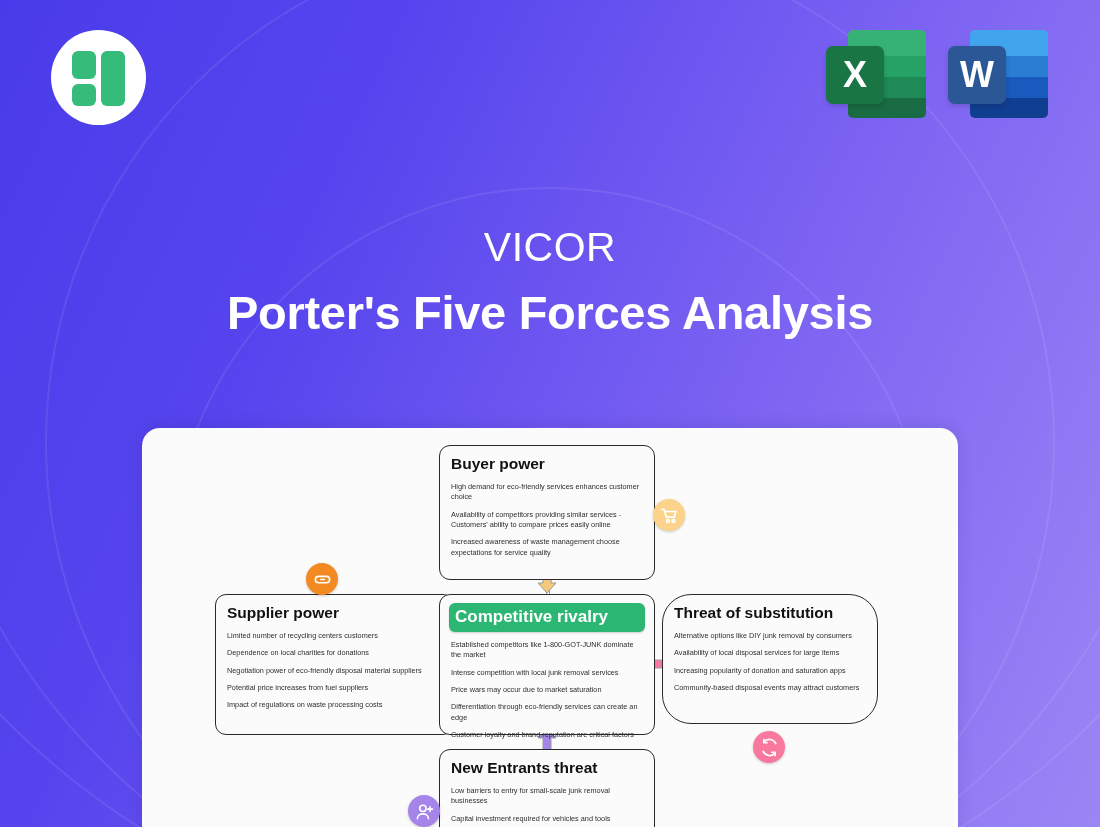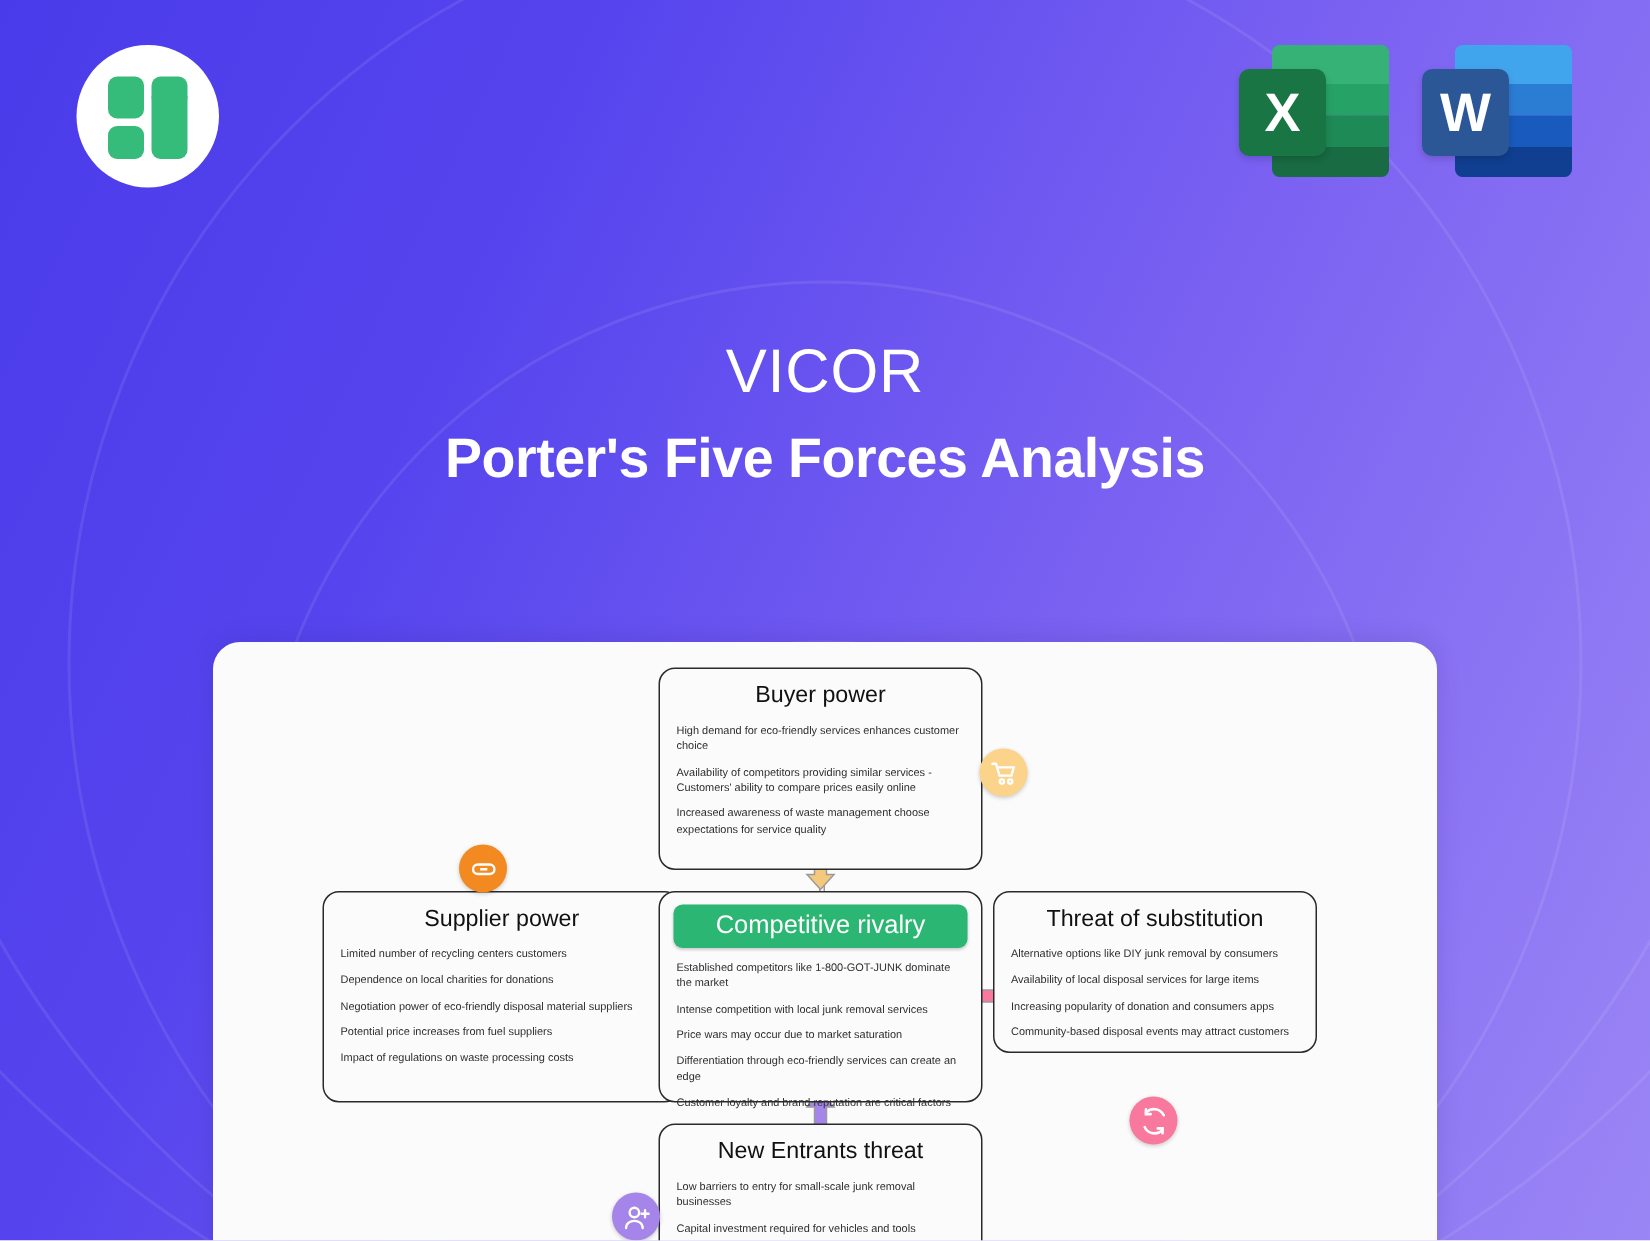--- a/index.html
+++ b/index.html
@@ -85,21 +85,21 @@
   
   #header-text {
     position: absolute; left: 0; right: 0; top: 224px;
     text-align: center; color: #ffffff;
   }
   #company-name {
     font-size: 41px; font-weight: normal; letter-spacing: 0.5px;
     line-height: 1.15;
   }
   #doc-title {
-    font-size: 37px; font-weight: bold; letter-spacing: -0.3px;
+    font-size: 47px; font-weight: bold; letter-spacing: -0.3px;
     margin-top: 14px;
   }
 
   
   #panel {
     position: absolute; left: 142px; top: 428px;
     width: 816px; height: 420px;
     background: #fbfbfb;
     border-radius: 18px 18px 0 0;
     box-shadow: 0 -2px 16px rgba(30,20,90,0.12);
@@ -109,22 +109,21 @@
 
   
   .force-box {
     position: absolute;
     background: #fbfbfb;
     border: 1.4px solid #2a2a2a;
     border-radius: 11px;
     padding: 9px 11px 10px 11px;
   }
   .force-title {
-    text-align: center;
-    font-weight: normal;
+    font-weight: bold;
     color: #111;
     font-size: 15.5px;
     margin-bottom: 9px;
   }
   .force-box.center .force-title {
     background: #2bb673;
     color: #fff;
     border-radius: 6px;
     padding: 4px 6px 5px;
     font-size: 17px;
@@ -137,21 +136,21 @@
     line-height: 1.42;
     color: #2e2e2e;
     margin-bottom: 7px;
   }
   .force-list li:last-child { margin-bottom: 0; }
 
   
   #box-buyer       { left: 297px; top: 17px;  width: 216px; height: 135px; }
   #box-supplier    { left: 73px;  top: 166px; width: 239px; height: 141px; }
   #box-rivalry     { left: 297px; top: 166px; width: 216px; height: 141px; }
-  #box-substitution{ left: 520px; top: 166px; width: 216px; height: 108px; }
+  #box-substitution{ left: 520px; top: 166px; width: 216px; height: 130px; border-radius: 29px; }
   #box-entrants    { left: 297px; top: 321px; width: 216px; height: 135px; }
 
   
   .conn { position: absolute; background: #9a9a9a; }
   .conn.v { width: 1.2px; }
   .conn.h { height: 1.2px; }
 
   .arrow { position: absolute; width: 26px; height: 26px; }
   .arrow svg { display: block; width: 26px; height: 26px; }
 
@@ -278,21 +277,21 @@
           <li>Differentiation through eco-friendly services can create an edge</li>
           <li>Customer loyalty and brand reputation are critical factors</li>
         </ul>
       </div>
 
       <div class="force-box right" id="box-substitution">
         <div class="force-title">Threat of substitution</div>
         <ul class="force-list">
           <li>Alternative options like DIY junk removal by consumers</li>
           <li>Availability of local disposal services for large items</li>
-          <li>Increasing popularity of donation and consumers apps</li>
+          <li>Increasing popularity of donation and saturation apps</li>
           <li>Community-based disposal events may attract customers</li>
         </ul>
       </div>
 
       <div class="force-box bottom" id="box-entrants">
         <div class="force-title">New Entrants threat</div>
         <ul class="force-list">
           <li>Low barriers to entry for small-scale junk removal businesses</li>
           <li>Capital investment required for vehicles and tools</li>
 

